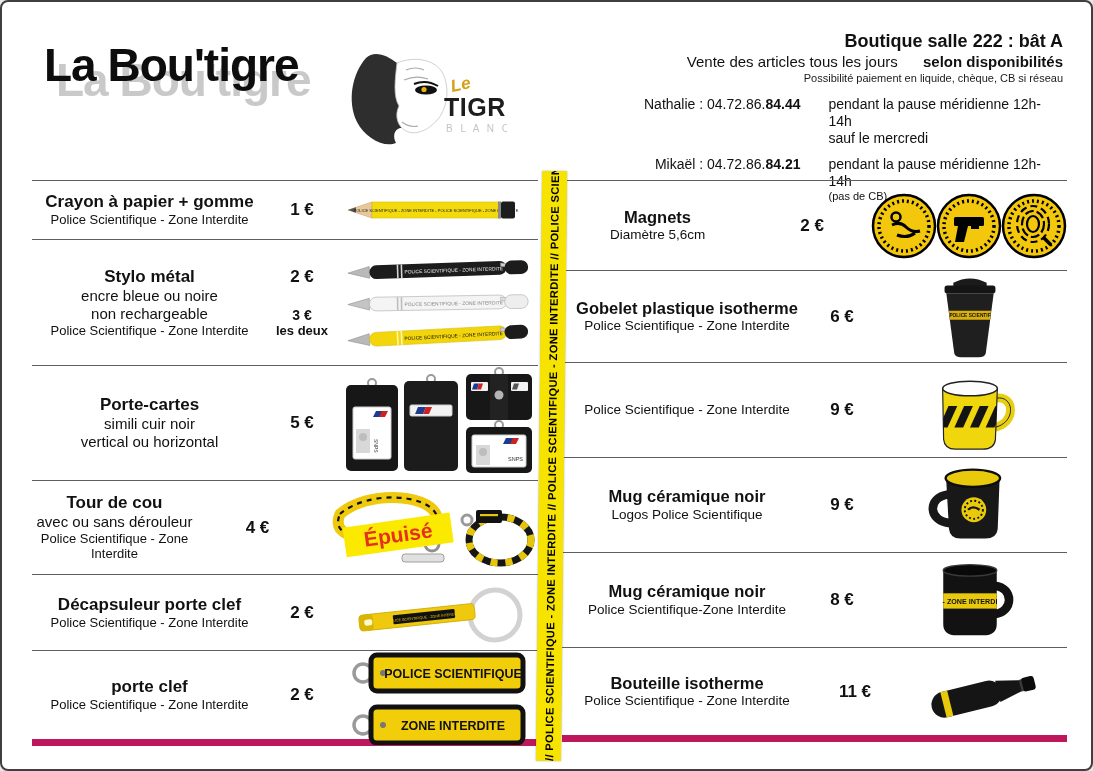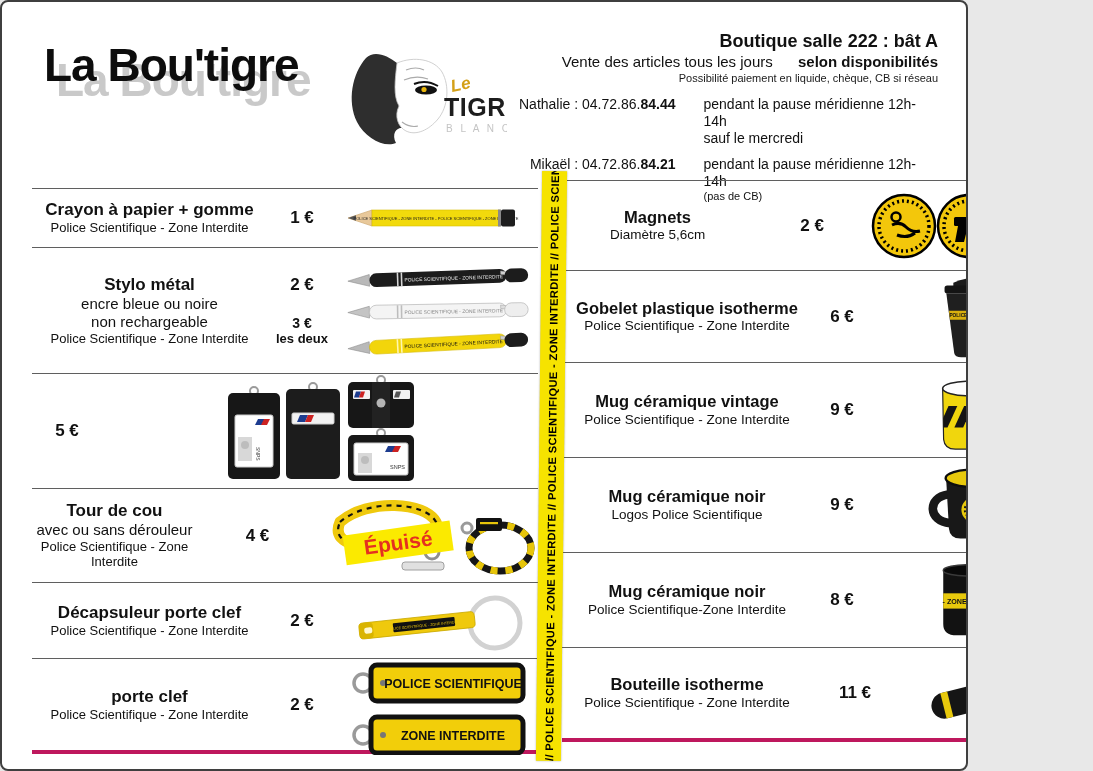--- a/index.html
+++ b/index.html
@@ -1,17 +1,17 @@
 <!DOCTYPE html>
 <html><head>
 <meta charset="utf-8">
 <style>
   html,body{margin:0;padding:0;background:#e8e8e8;}
   .page{
-    position:relative;width:968px;height:771px;background:#fff;
+    position:relative;width:1093px;height:771px;background:#fff;
     border:2px solid #3f3f3f;border-radius:8px;box-sizing:border-box;overflow:hidden;
     font-family:"Liberation Sans",sans-serif;color:#111;
   }
   
   .title{
     position:absolute;left:42px;top:36px;font-size:46px;font-weight:bold;
     letter-spacing:-1px;color:#0d0d0d;text-shadow:12px 15px 0 #c9c9c9;white-space:nowrap;
   }
   .logo{position:absolute;left:330px;top:44px;}
   .header-right{position:absolute;right:28px;top:28px;width:470px;text-align:right;line-height:1.25;}
@@ -19,24 +19,24 @@
   .hr-line2{font-size:15px;}
   .hr-line2 b{font-weight:bold;margin-left:21px;}
   .hr-line3{font-size:11px;color:#1a1a1a;margin-top:1px;}
   .contact-row{display:flex;justify-content:flex-end;gap:28px;font-size:14px;margin-top:10px;}
   .c-left{width:215px;text-align:right;white-space:nowrap;}
   .c-left b{font-weight:bold;}
   .c-right{width:243px;text-align:left;line-height:1.2;}
   .c-small{font-size:11px;}
   
   .col{position:absolute;}
-  .col-left{left:30px;top:186px;width:506px;}
+  .col-left{left:30px;top:178px;width:506px;}
   .col-right{left:560px;top:178px;width:505px;}
   .row{display:flex;align-items:center;border-top:1px solid #5f5f5f;box-sizing:border-box;}
-  .col .row:last-child{border-bottom:4px solid #be185d;}
+  .col .row:last-child{border-bottom:7px solid #be185d;}
   .cell-text{width:235px;text-align:center;line-height:1.18;}
   .col-right .cell-text{width:250px;}
   .pname{font-size:17px;font-weight:bold;}
   .col-right .pname{font-size:16.5px;}
   .detail{font-size:15px;}
   .detail.small{font-size:13px;}
   .col-right .detail{font-size:13.5px;}
   .cell-price{width:70px;text-align:center;font-weight:bold;font-size:17px;}
   .col-right .cell-price{width:60px;}
   .price2{margin-top:20px;font-size:14px;}
@@ -162,20 +162,25 @@
           <rect x="58" y="7" width="1.6" height="14" fill="#fff7b0"></rect>
             <rect x="62" y="7" width="1.6" height="14" fill="#fff7b0"></rect>
           <text x="116" y="16.5" font-size="5" text-anchor="middle" fill="#111">POLICE SCIENTIFIQUE - ZONE INTERDITE</text>
           <polygon points="164,9 191,13 191,16.5 164,12.5" fill="#cfcfcf" stroke="#8f8f8f" stroke-width="0.5"></polygon>
           <rect x="168" y="7" width="24" height="14" rx="7" fill="#1c1c1c"></rect>
         </svg>
       </div>
     </div>
 
     <div class="row lr3">
+      <div class="cell-text">
+        <div class="pname">Porte-cartes</div>
+        <div class="detail">simili cuir noir</div>
+        <div class="detail">vertical ou horizontal</div>
+      </div>
       <div class="cell-price">5 €</div>
       <div class="cell-img">
         <svg width="200" height="112" viewBox="0 0 200 112">
           <circle cx="34" cy="16" r="4" fill="none" stroke="#9a9a9a" stroke-width="2"></circle>
           <rect x="8" y="18" width="52" height="86" rx="5" fill="#171717"></rect>
           <rect x="15" y="40" width="38" height="52" rx="2" fill="#fff" stroke="#cccccc"></rect>
           <rect x="18" y="62" width="14" height="24" fill="#d8d8d8"></rect>
             <circle cx="25" cy="70" r="4" fill="#bdbdbd"></circle>
           <polygon points="38,44 46,44 43,50 35,50" fill="#1d3c8f"></polygon>
             <polygon points="44,44 50,44 47,50 41,50" fill="#cc2222"></polygon>
@@ -320,21 +325,20 @@
           <rect x="16" y="13" width="58" height="9" rx="3" fill="#141414"></rect>
           <path d="M18,22 L72,22 L63,90 Q62,95 55,95 L35,95 Q28,95 27,90 Z" fill="#1f1f1f"></path>
           <polygon points="21,42 69,42 67.7,52 22.3,52" fill="#D9B00E"></polygon>
           <text x="45" y="49.5" font-size="5.5" font-weight="bold" text-anchor="middle" fill="#111">POLICE SCIENTIF</text>
         </svg>
       </div>
     </div>
 
     <div class="row rr3">
       <div class="cell-text">
-        <div class="pname">Mug céramique vintage</div>
         <div class="detail">Police Scientifique - Zone Interdite</div>
       </div>
       <div class="cell-price">9 €</div>
       <div class="cell-img">
         <svg width="112" height="86" viewBox="0 0 112 88">
           <path d="M82,32 C102,28 104,58 80,62" fill="none" stroke="#E8CE10" stroke-width="9" stroke-linecap="round"></path>
           <path d="M82,32 C102,28 104,58 80,62" fill="none" stroke="#222" stroke-width="1" stroke-dasharray="0"></path>
           <defs>
               <clipPath id="mugvclip">
                 <path d="M28,22 L84,22 L82,74 Q81,84 69,84 L41,84 Q30,84 29,74 Z"></path>

